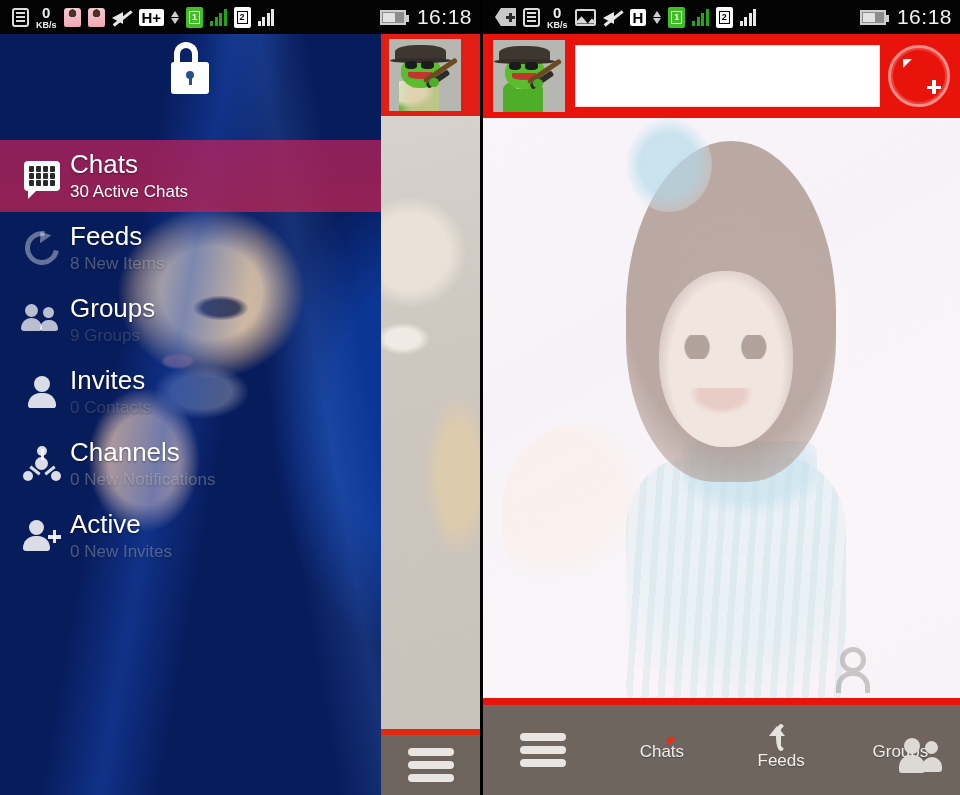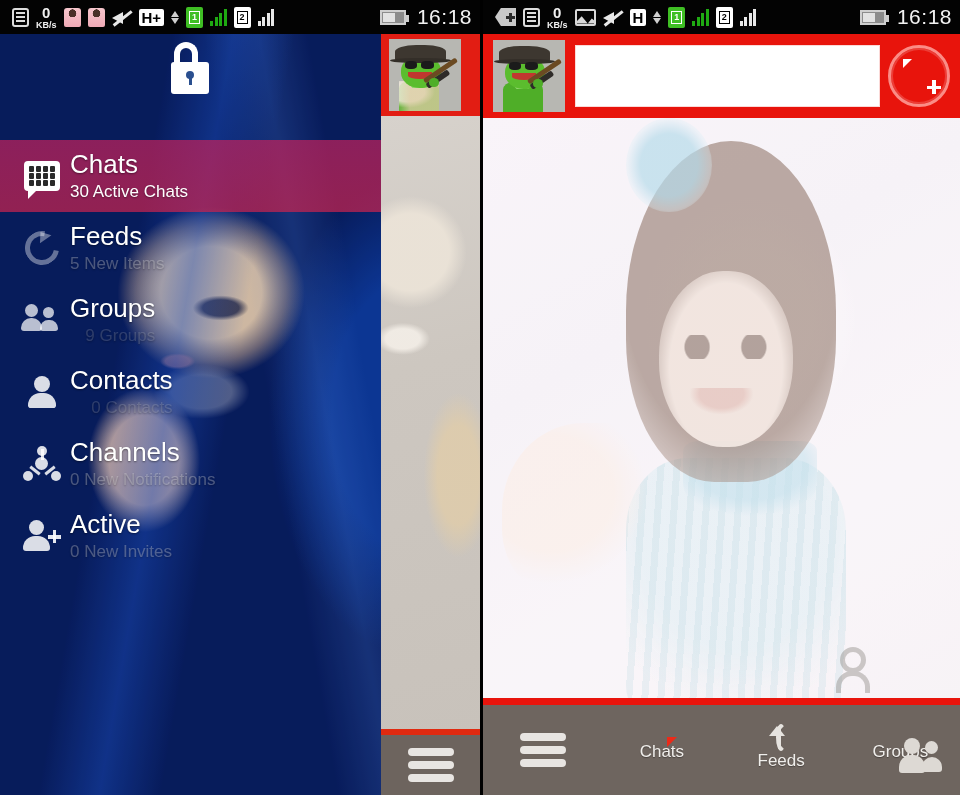--- a/index.html
+++ b/index.html
@@ -107,21 +107,21 @@
   .drawer { position:absolute; left:0; top:34px; width:381px; bottom:0; z-index:5; }
   .menu { position:absolute; left:0; top:106px; right:0; }
   .mrow { position:relative; height:72px; display:flex; align-items:center; padding-left:14px; }
   .mrow.active:before{
     content:""; position:absolute; left:0; right:0; top:0; height:72px;
     background:linear-gradient(#c0215c,#c8234f); opacity:.72;
   }
   .mrow .ico { width:56px; flex:0 0 56px; display:flex; align-items:center; justify-content:center; z-index:2; }
   .mrow .txt { z-index:2; line-height:1.05; }
   .mrow .ttl { color:#fff; font-size:26px; text-shadow:0 1px 2px rgba(0,0,0,.45); }
-  .mrow .sub { font-size:17px; margin-top:5px;text-align:right; }
+  .mrow .sub { font-size:17px; margin-top:5px; }
   .mrow.active .sub { color:#fff; text-shadow:0 1px 2px rgba(0,0,0,.4); }
   .mrow .sub { color:rgba(255,255,255,.5); text-shadow:0 1px 2px rgba(0,0,0,.25); }
   .mrow.dim2 .sub { color:rgba(235,235,235,.30); }
   .mrow.dim3 .sub { color:rgba(245,245,245,.17); }
   .mrow.shop { height:64px; }
   .mrow.shop .ttl { font-size:25px; }
 
   
   .ic-bbm { width:36px;height:30px;background:#fff;border-radius:4px;position:relative; }
   .ic-bbm:after{content:"";position:absolute;left:4px;bottom:-8px;border-left:9px solid #fff;
@@ -390,21 +390,21 @@
             <span class="sub" style="display:block">30 Active Chats</span>
           </span>
         </div>
 
         <div class="mrow dim2">
           <span class="ico">
               <span class="ic-refresh"></span>
             </span>
           <span class="txt">
             <span class="ttl" style="display:block">Feeds</span>
-            <span class="sub" style="display:block">5 New Items</span>
+            <span class="sub" style="display:block">8 New Items</span>
           </span>
         </div>
 
         <div class="mrow dim3">
           <span class="ico">
             <span class="ic-groups">
                 <b class="h1"></b>
                 <b class="b1"></b>
                 <b class="h2"></b>
                 <b class="b2"></b>
@@ -417,21 +417,21 @@
         </div>
 
         <div class="mrow dim3">
           <span class="ico">
               <span class="ic-person">
                 <b></b>
                 <em></em>
               </span>
             </span>
           <span class="txt">
-            <span class="ttl" style="display:block">Contacts</span>
+            <span class="ttl" style="display:block">Invites</span>
             <span class="sub" style="display:block">0 Contacts</span>
           </span>
         </div>
 
         <div class="mrow dim2">
           <span class="ico">
             <span class="ic-channel">
                 <b class="c0"></b>
                 <b class="c1"></b>
                 <b class="c2"></b>

